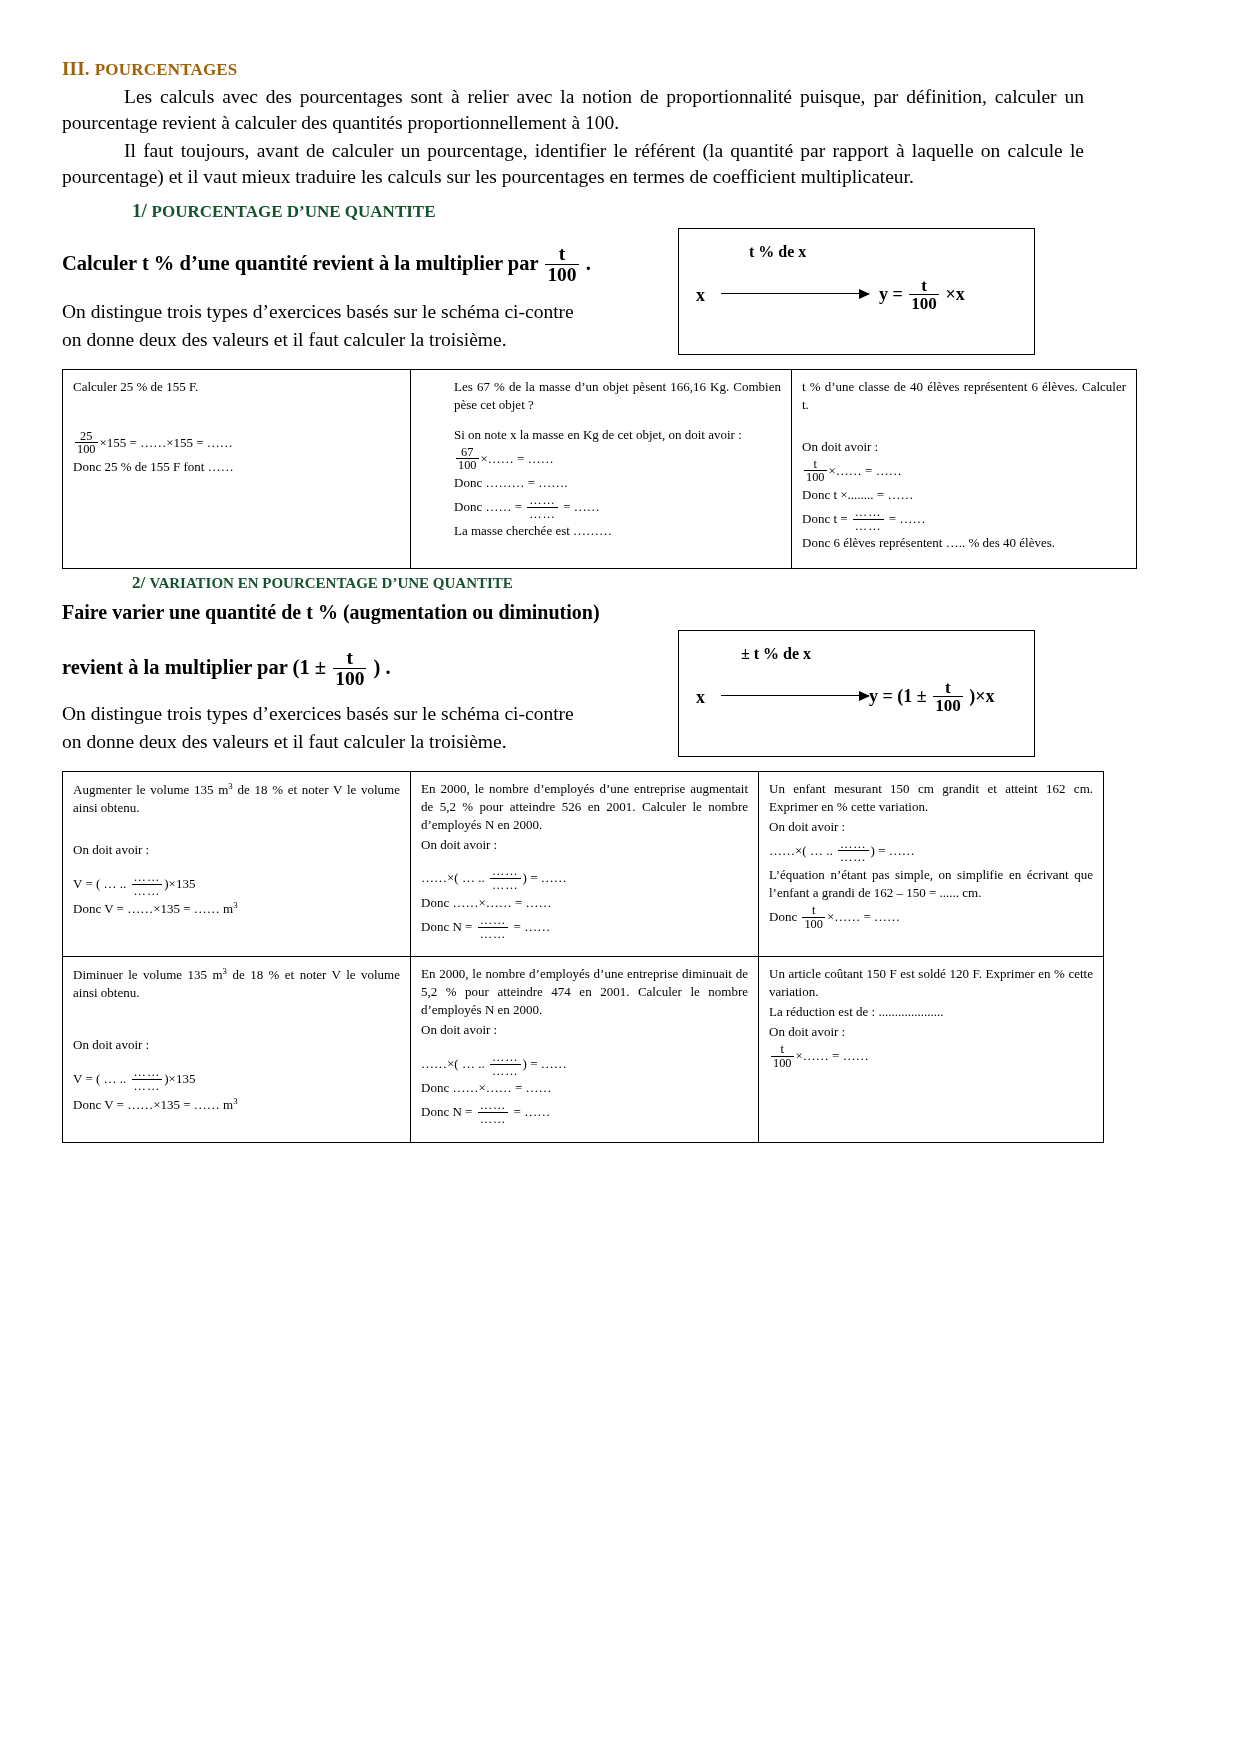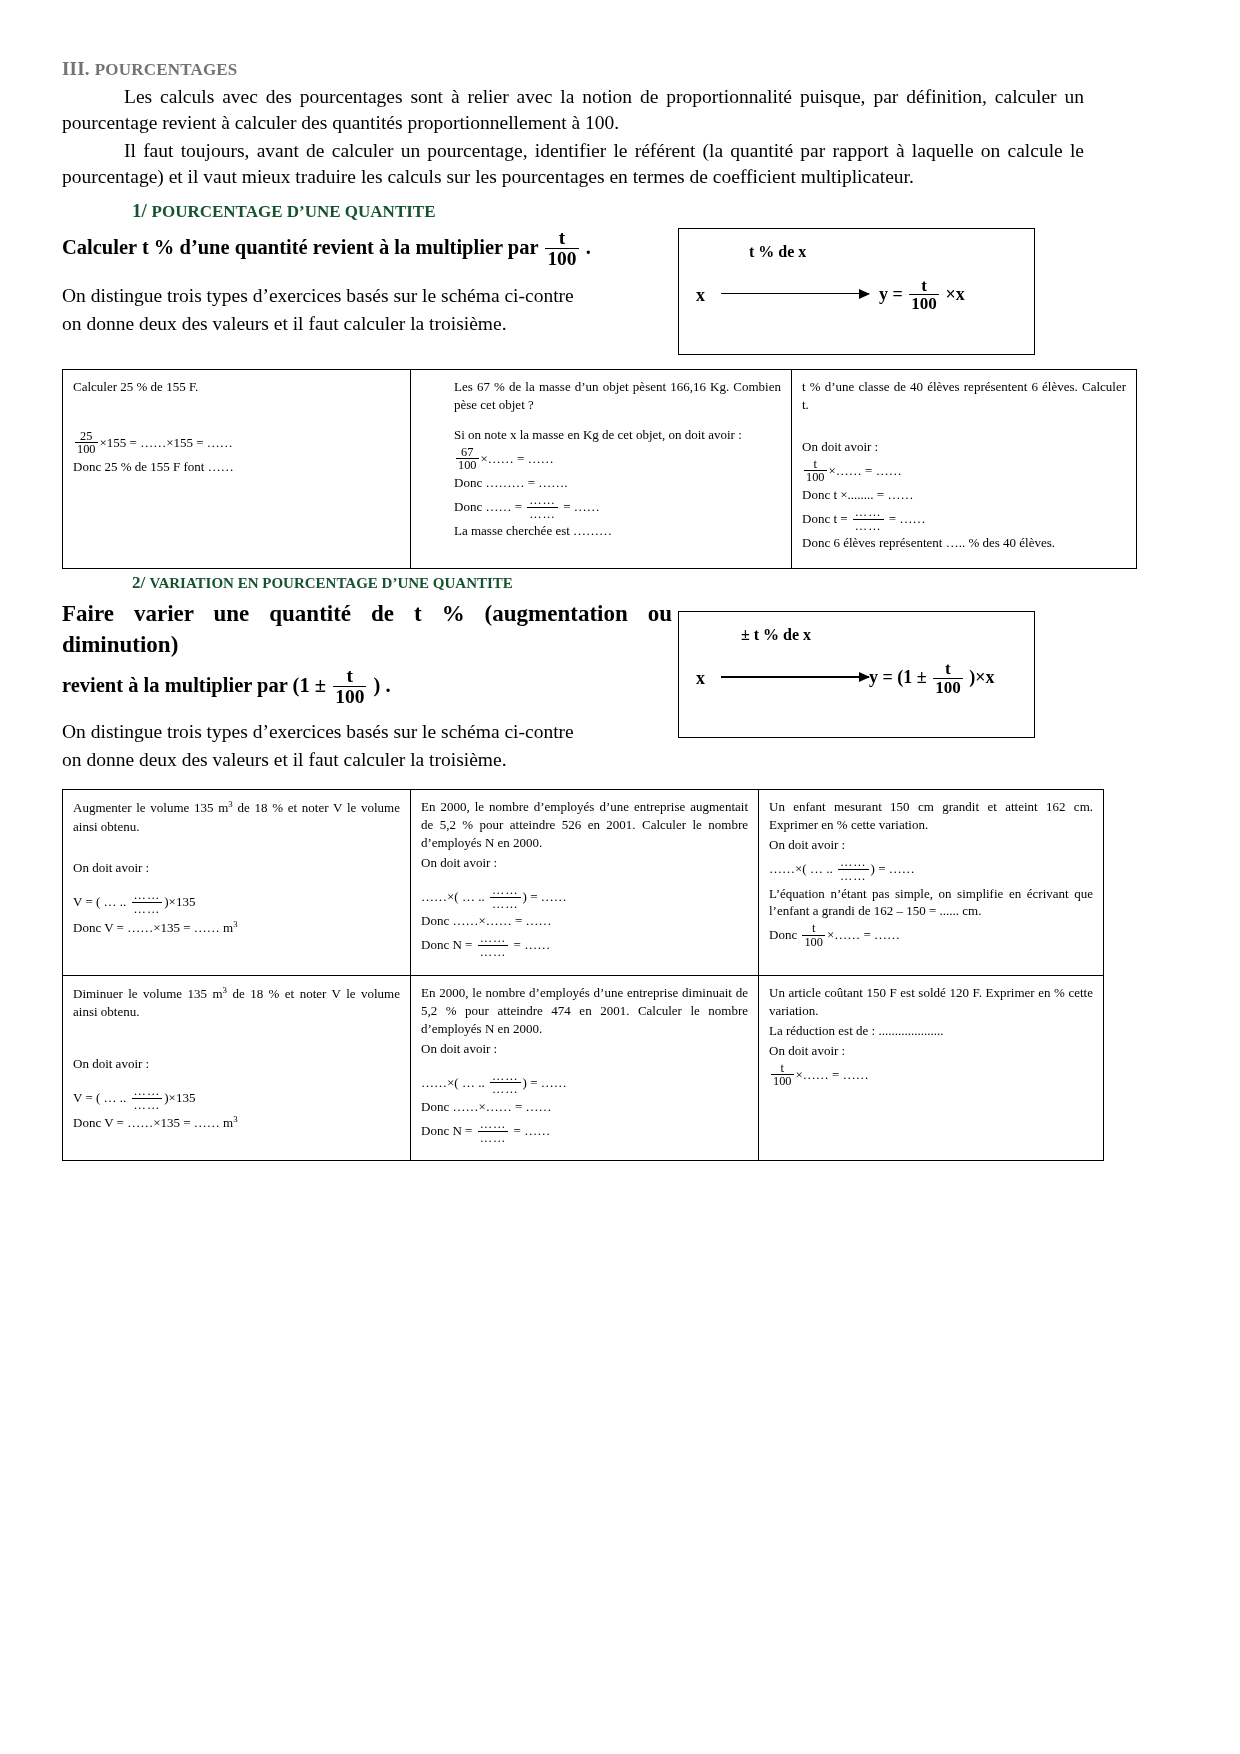--- a/index.html
+++ b/index.html
@@ -23,21 +23,21 @@
   }
   .content {
     position: absolute;
     left: 62px;
     top: 58px;
     width: 1022px;
   }
 
   
   .h3 {
-    color: #737373;
+    color: #a16207;
     font-weight: bold;
     font-size: 19px;
     font-family: "Liberation Serif", serif;
     margin: 0 0 4px 0;
     letter-spacing: 0.2px;
   }
   .h3 .small-caps {
     font-size: 17px;
   }
   .h4 {
@@ -88,21 +88,21 @@
     border-top: 1.3px solid #000;
     padding: 0 2px;
   }
   .frac.dots .num, .frac.dots .den {
     letter-spacing: 1px;
   }
 
   
   .row-flex {
     display: flex;
-    align-items: flex-start;
+    align-items: flex-end;
   }
   .intro-text {
     width: 610px;
     flex: none;
   }
   .diagram {
     border: 1.5px solid #000;
     width: 355px;
     height: 125px;
     margin-left: 6px;
@@ -292,21 +292,21 @@
   </tbody>
       </table>
 
   <div class="h4 small-head" style="margin-top:4px;">
     <span>2/</span>
     <span class="sc">VARIATION EN POURCENTAGE D’UNE QUANTITE</span>
   </div>
 
   <div class="row-flex">
     <div class="intro-text">
-      <p class="body bold" style="font-size:23px;margin-bottom:6px;">Faire varier une quantité de t % (augmentation ou diminution)</p>
+      <p class="body bold" style="font-size:20px;margin-bottom:22px;">Faire varier une quantité de t % (augmentation ou diminution)</p>
       <p class="body bold" style="font-size:20.5px;margin-bottom:12px;">
         <span>revient à la multiplier par (1 ±</span>
         <span class="frac">
           <span class="num">t</span>
           <span class="den">100</span>
         </span>
         <span>) .</span>
       </p>
       <p class="body">On distingue trois types d’exercices basés sur le schéma ci-contre</p>
       <p class="body">on donne deux des valeurs et il faut calculer la troisième.</p>

